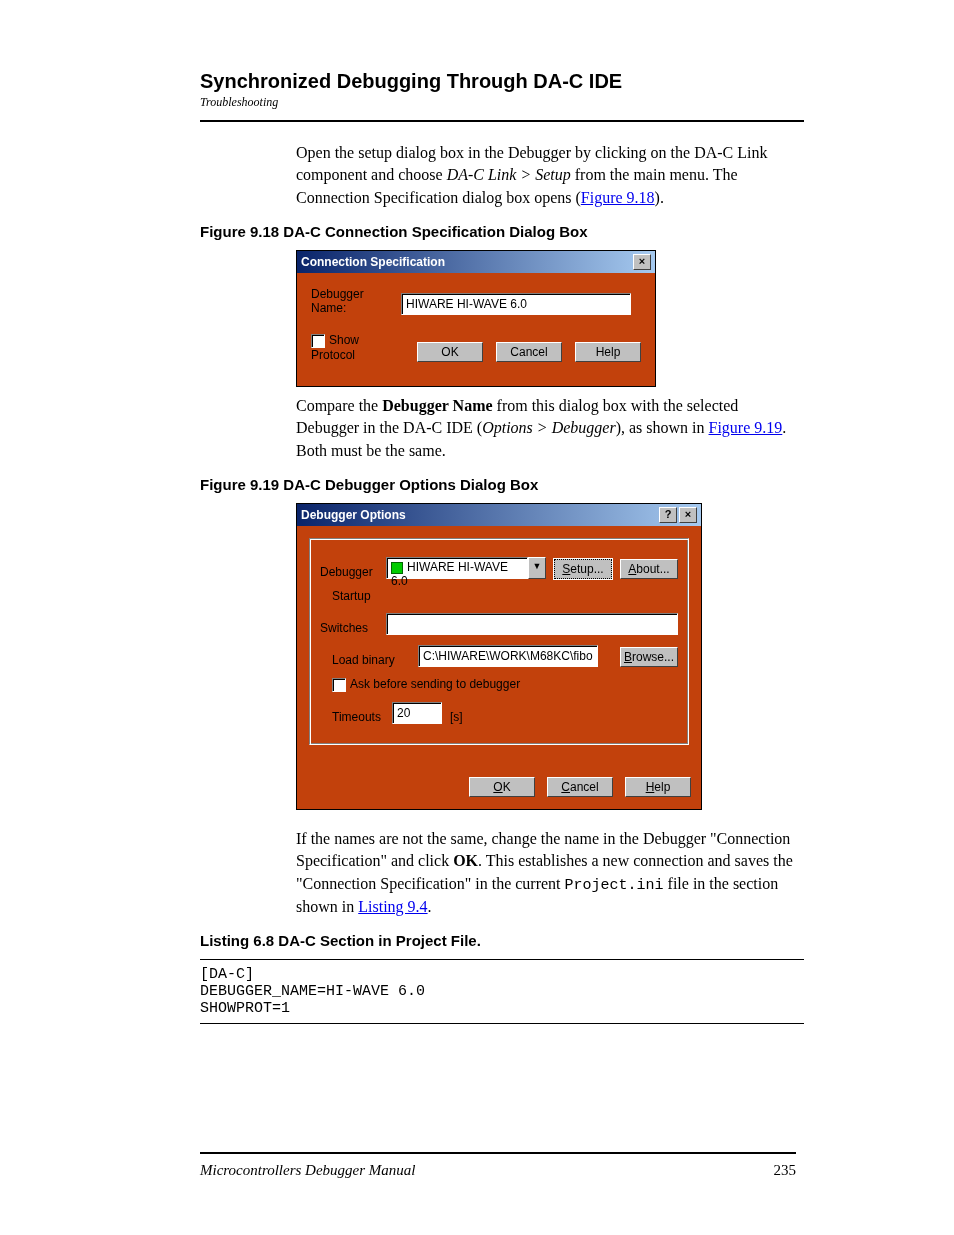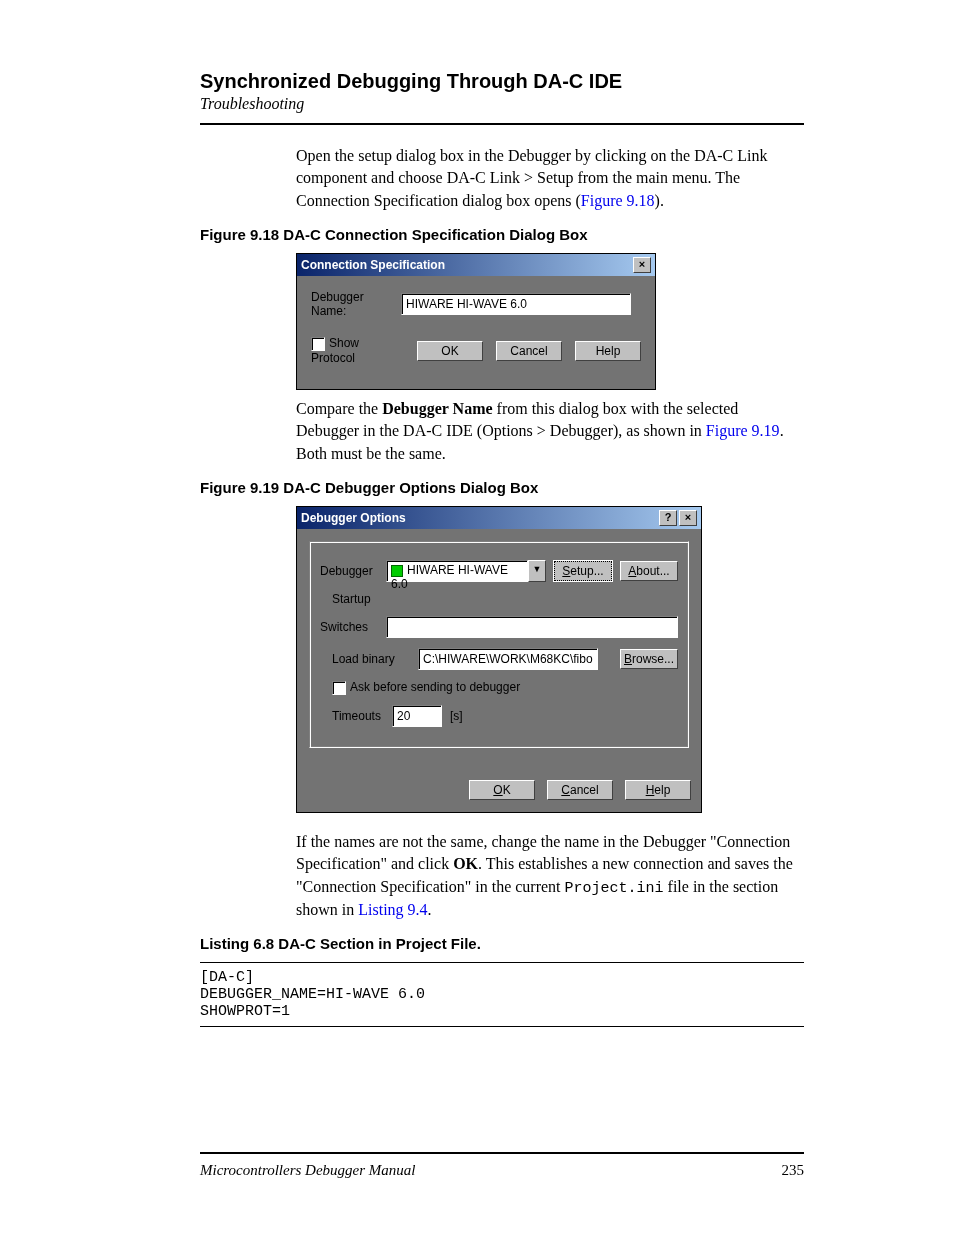--- a/index.html
+++ b/index.html
@@ -1,49 +1,49 @@
 <!DOCTYPE html>
 <html><head>
 <meta charset="utf-8">
 <style>
 body{margin:0;background:#fff;font-family:"Times New Roman",serif;color:#000}
 .page{width:954px;height:1235px;position:relative;box-sizing:border-box;padding:70px 150px 60px 200px}
 .hdr{text-align:left;margin-bottom:6px}
 .hdr-title{font-family:Arial,sans-serif;font-weight:bold;font-size:20px}
-.hdr-sub{font-family:"Times New Roman",serif;font-style:italic;font-size:16px;margin-top:2px}
+.hdr-sub{font-family:"Times New Roman",serif;font-style:italic;font-size:12px;margin-top:2px}
 .rule{border-top:2px solid #000;margin:10px 0 20px 0}
 .body-text{font-size:16px;line-height:1.4;margin:0 0 14px 96px}
 .figcap{font-family:Arial,sans-serif;font-weight:bold;font-size:15px;margin:14px 0 10px 0}
-.link{color:#0000ee;}
-.italic{}
+.link{color:#0000ee;text-decoration:underline}
+.italic{font-style:italic}
 .bold{font-weight:bold}
 .mono{font-family:"Courier New",monospace;font-size:15px}
 .codebox{font-family:"Courier New",monospace;font-size:15px;white-space:pre;margin:6px 0}
 .thinrule{border-top:1px solid #000;margin:6px 0 0 0}
-.dlg{margin-left:96px;background:#737373;border:1px solid #000;font-family:Tahoma,Arial,sans-serif;font-size:12px}
+.dlg{margin-left:96px;background:#c2410c;border:1px solid #000;font-family:Tahoma,Arial,sans-serif;font-size:12px}
 .dlg1{width:358px}
 .dlg2{width:404px}
 .titlebar{background:linear-gradient(to right,#0a246a,#a6caf0);color:#fff;font-weight:bold;padding:3px 4px;display:flex;align-items:center}
 .titlebar .spacer{flex:1}
 .tbtn{width:16px;height:14px;background:#c0c0c0;border:1px solid #fff;border-right-color:#404040;border-bottom-color:#404040;font-family:Arial;font-size:11px;font-weight:bold;text-align:center;line-height:12px;margin-left:2px;color:#000}
 .dlgbody{padding:14px 14px 14px 14px}
-.row{display:flex;align-items:center;margin-bottom:10px}
+.row{display:flex;align-items:flex-end;margin-bottom:10px}
 .lbl{font-size:12px}
 .winput{background:#fff;border:1px solid #808080;border-right-color:#fff;border-bottom-color:#fff;box-shadow:inset 1px 1px 0 #000;padding:2px 4px;font-family:Tahoma,Arial;font-size:12px;height:16px}
 .wbtn{background:#c0c0c0;border:1px solid #fff;border-right-color:#404040;border-bottom-color:#404040;padding:2px 0;font-family:Tahoma,Arial;font-size:12px;text-align:center;min-width:64px}
 .wbtn.sm{min-width:56px}
 .chk{width:12px;height:12px;background:#fff;border:1px solid #808080;border-right-color:#fff;border-bottom-color:#fff;box-shadow:inset 1px 1px 0 #000;display:inline-block;vertical-align:middle;margin-right:4px;position:relative}
 .chk.checked::after{content:"✓";position:absolute;top:-3px;left:0;font-size:12px;font-weight:bold}
 .groupbox{border:1px solid #808080;border-right-color:#fff;border-bottom-color:#fff;box-shadow:1px 1px 0 #fff inset,-1px -1px 0 #808080 inset;padding:18px 10px 10px 10px;margin-bottom:10px}
 .combo{display:flex;align-items:stretch}
 .combo .winput{flex:1}
 .combo-btn{width:16px;background:#c0c0c0;border:1px solid #fff;border-right-color:#404040;border-bottom-color:#404040;text-align:center;font-size:9px;line-height:16px}
 .btnrow{display:flex;justify-content:flex-end;gap:12px;padding:10px 10px 12px 10px}
 .underline-first::first-letter{text-decoration:underline}
-.footer{position:absolute;bottom:56px;left:200px;right:150px}
+.footer{position:absolute;bottom:56px;left:200px;right:158px}
 .foot-rule{border-top:2px solid #000;margin-bottom:8px}
 .foot-row{display:flex;justify-content:space-between;font-size:15px}
 .foot-title{font-style:italic}
 .green-dot{display:inline-block;width:10px;height:10px;background:#0c0;border:1px solid #060;margin-right:4px;vertical-align:middle}
 </style>
 </head>
 <body>
 
 <div class="page">
 <div class="hdr">

